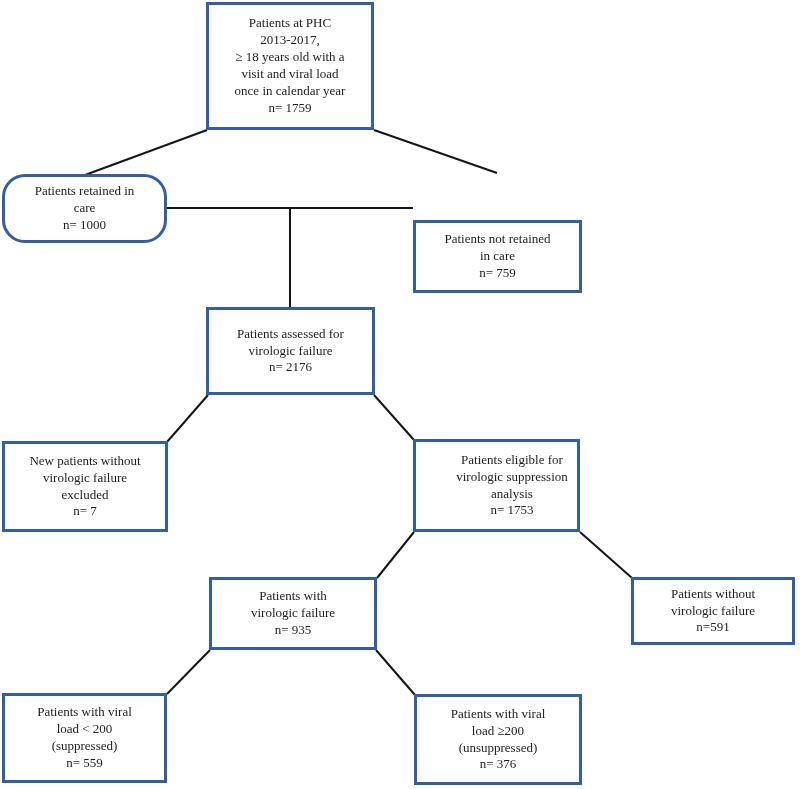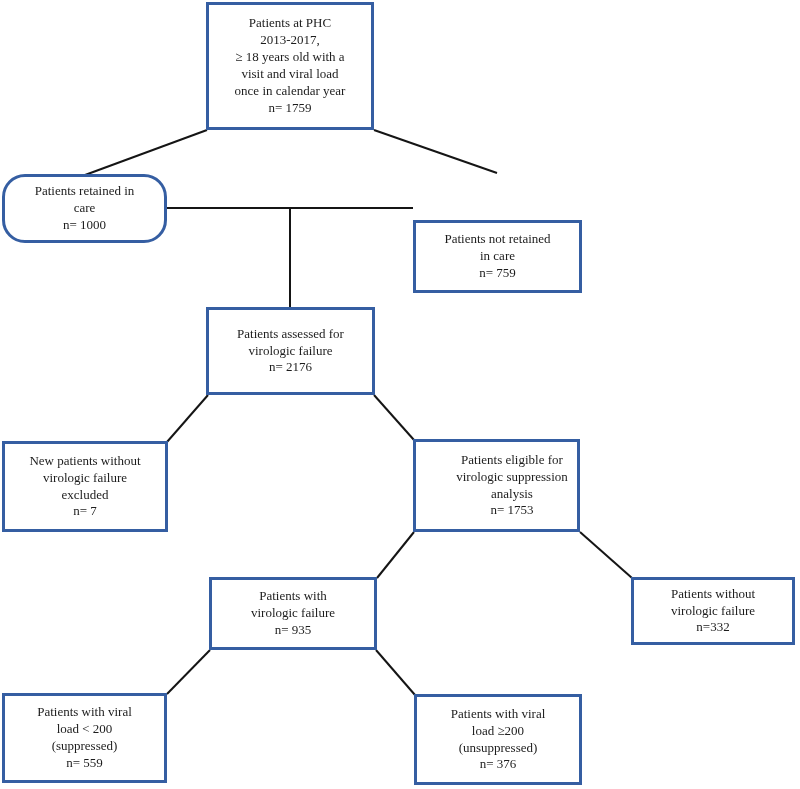--- a/index.html
+++ b/index.html
@@ -92,21 +92,21 @@
 n= 7</div>
   <div class="node node-eligible">Patients eligible for
 virologic suppression
 analysis
 n= 1753</div>
   <div class="node node-failure">Patients with
 virologic failure
 n= 935</div>
   <div class="node node-no-failure">Patients without
 virologic failure
-n=332</div>
+n=591</div>
   <div class="node node-suppressed">Patients with viral
 load &lt; 200
 (suppressed)
 n= 559</div>
   <div class="node node-unsuppressed">Patients with viral
 load ≥200
 (unsuppressed)
 n= 376</div>
 
 </div>

